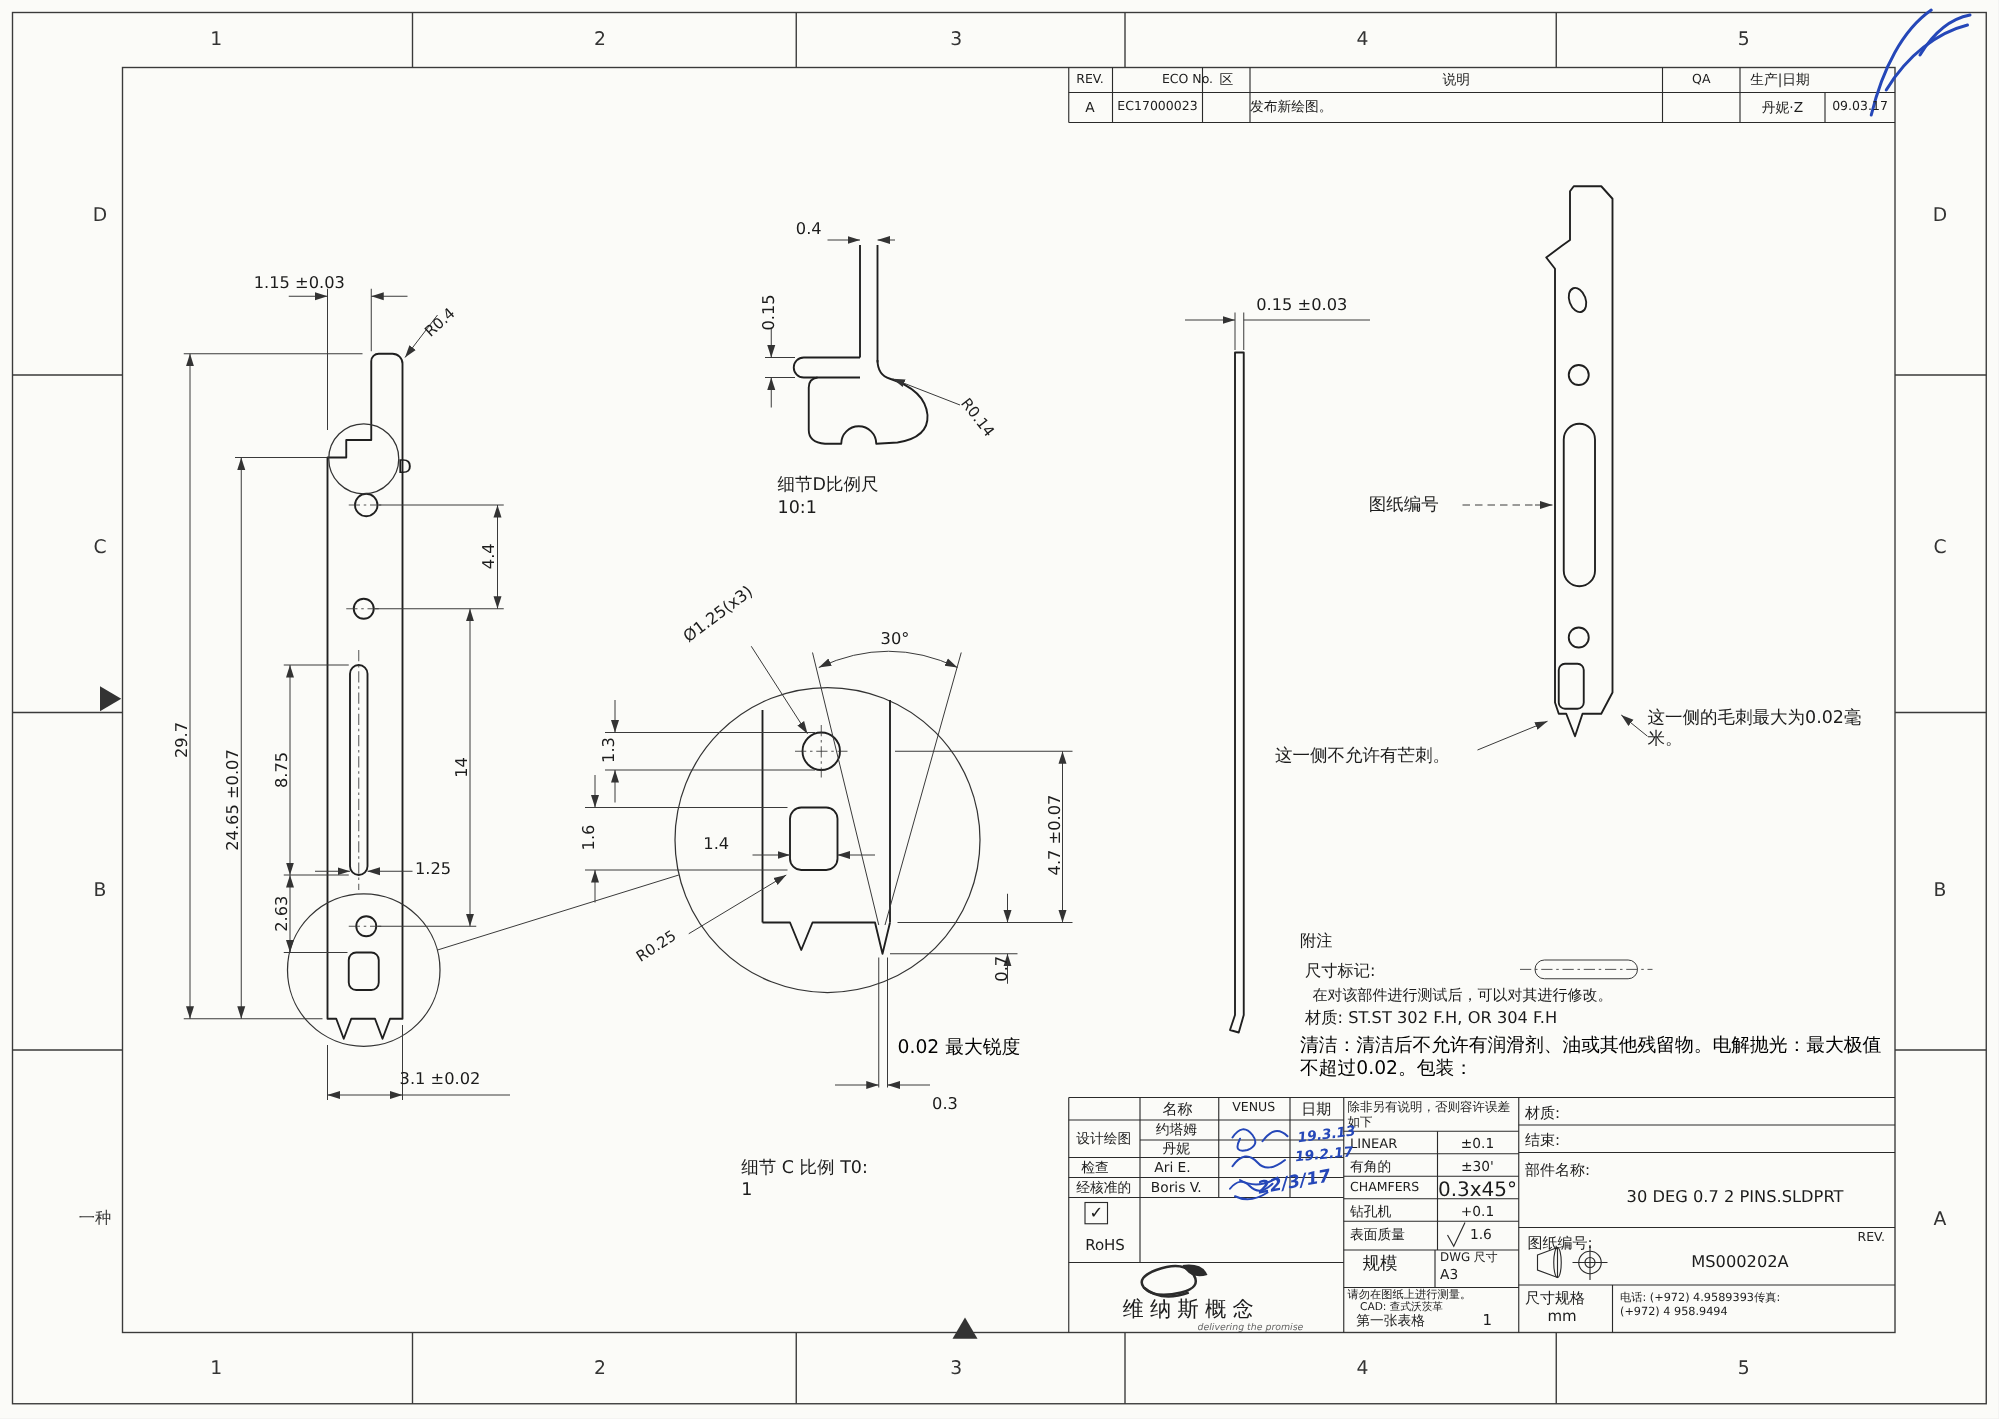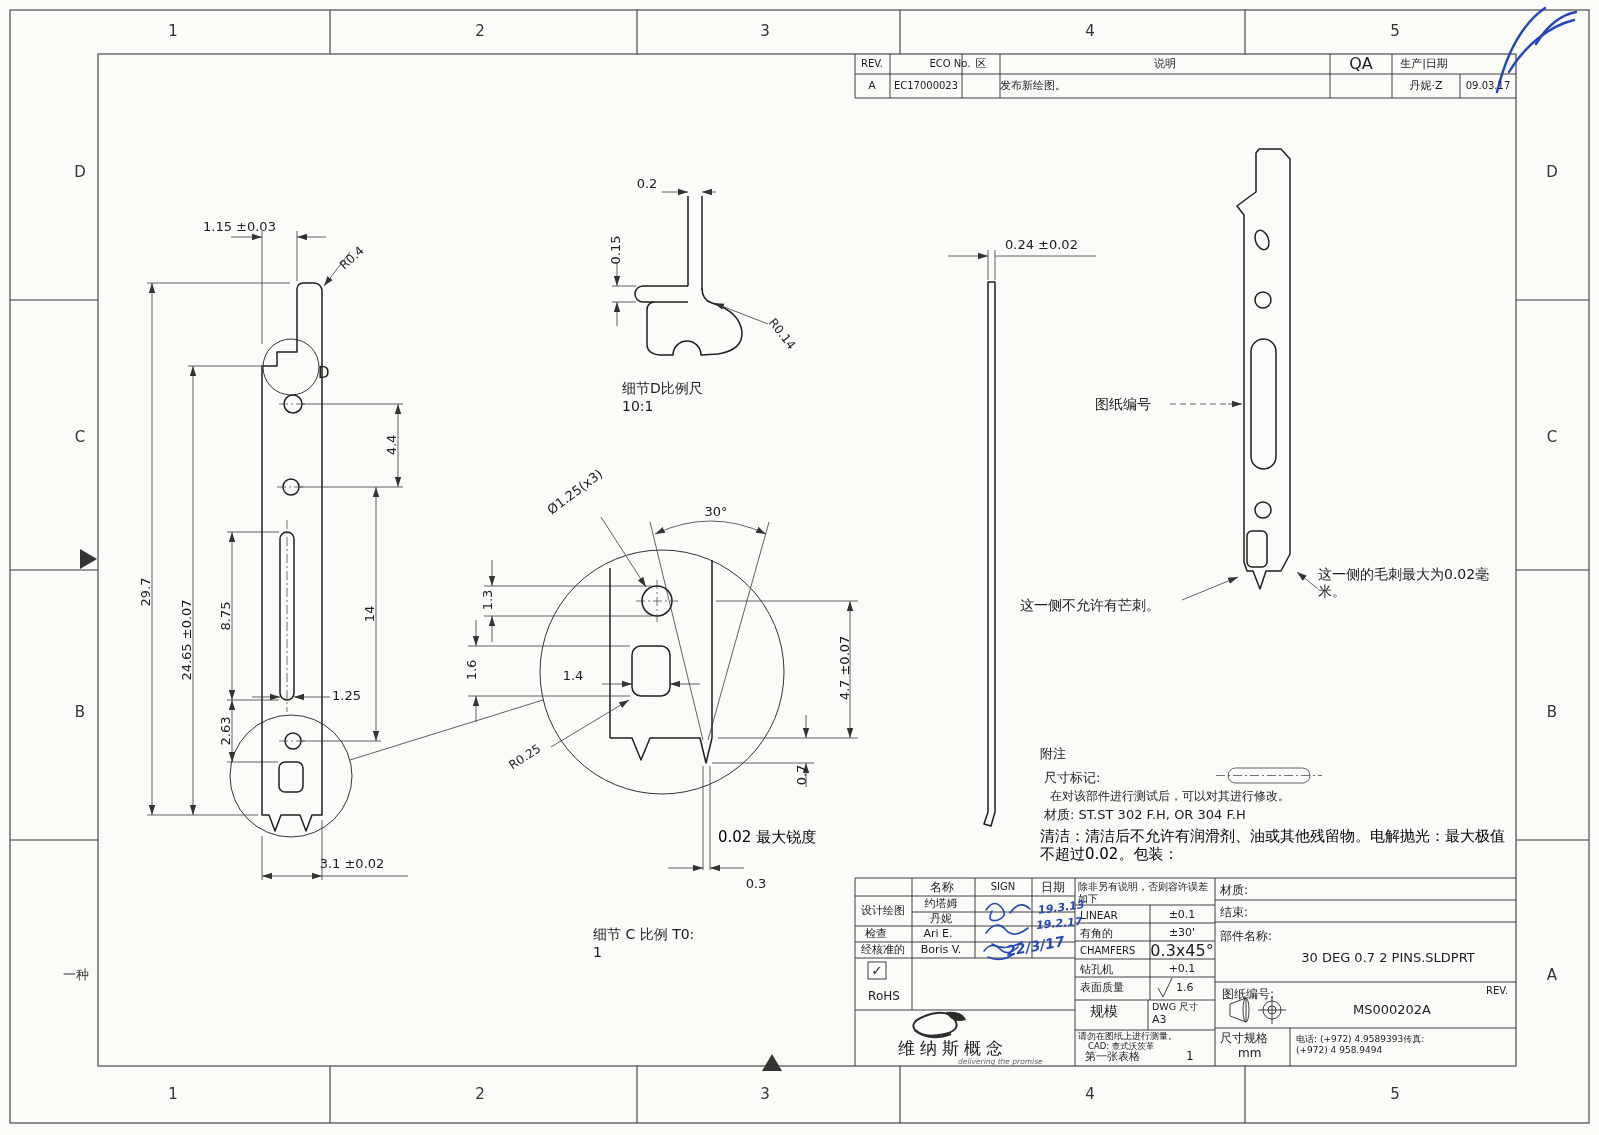--- a/index.html
+++ b/index.html
@@ -263,73 +263,73 @@
 <div class="t c zone" style="left:1552px;top:172px">D</div>
 <div class="t c zone" style="left:1552px;top:437px">C</div>
 <div class="t c zone" style="left:1552px;top:712px">B</div>
 <div class="t c zone" style="left:1552px;top:975px">A</div>
 
 
 <div class="t c" style="left:872px;top:64px;font-size:10px">REV.</div>
 <div class="t c" style="left:950px;top:64px;font-size:10px">ECO No.</div>
 <div class="t c" style="left:981px;top:64px;font-size:11px">区</div>
 <div class="t c" style="left:1165px;top:64px;font-size:11px">说明</div>
-<div class="t c" style="left:1361px;top:64px;font-size:16px">QA</div>
+<div class="t c" style="left:1361px;top:64px;font-size:10px">QA</div>
 <div class="t c" style="left:1424px;top:64px;font-size:11px">生产|日期</div>
 <div class="t c" style="left:872px;top:86px;font-size:11px">A</div>
 <div class="t c" style="left:926px;top:86px;font-size:10px">EC17000023</div>
 <div class="t" style="left:1000px;top:79px;font-size:11px">发布新绘图。</div>
 <div class="t c" style="left:1426px;top:86px;font-size:11px">丹妮·Z</div>
 <div class="t c" style="left:1488px;top:86px;font-size:10px">09.03.17</div>
 
 <div class="t dim" style="left:203px;top:219px">1.15 ±0.03</div>
 <div class="t dim" style="left:352px;top:258px;font-size:12px;transform:translate(-50%,-50%) rotate(-42deg)">R0.4</div>
 <div class="t dim v" style="left:146px;top:592px">29.7</div>
 <div class="t dim v" style="left:187px;top:640px">24.65 ±0.07</div>
 <div class="t dim v" style="left:226px;top:616px">8.75</div>
 <div class="t dim v" style="left:226px;top:731px">2.63</div>
 <div class="t dim v" style="left:392px;top:445px">4.4</div>
 <div class="t dim v" style="left:370px;top:614px">14</div>
 <div class="t dim" style="left:332px;top:688px">1.25</div>
 <div class="t dim c" style="left:352px;top:864px">3.1 ±0.02</div>
 <div class="t" style="left:318px;top:364px;font-size:15px">D</div>
 
-<div class="t dim c" style="left:647px;top:184px">0.2</div>
+<div class="t dim c" style="left:647px;top:184px">0.4</div>
 <div class="t dim v" style="left:616px;top:250px">0.15</div>
 <div class="t dim" style="left:782px;top:334px;font-size:12px;transform:translate(-50%,-50%) rotate(52deg)">R0.14</div>
 <div class="t" style="left:622px;top:380px;font-size:14px">细节D比例尺</div>
 <div class="t" style="left:622px;top:398px;font-size:14px">10:1</div>
 
 <div class="t dim" style="left:575px;top:492px;transform:translate(-50%,-50%) rotate(-37deg)">Ø1.25(x3)</div>
 <div class="t dim c" style="left:716px;top:512px">30°</div>
 <div class="t dim v" style="left:488px;top:600px">1.3</div>
 <div class="t dim v" style="left:472px;top:670px">1.6</div>
 <div class="t dim c" style="left:573px;top:676px">1.4</div>
 <div class="t dim" style="left:525px;top:757px;font-size:12px;transform:translate(-50%,-50%) rotate(-33deg)">R0.25</div>
 <div class="t dim v" style="left:845px;top:668px">4.7 ±0.07</div>
 <div class="t dim v" style="left:802px;top:775px">0.7</div>
 <div class="t" style="left:718px;top:828px;font-size:15px;font-weight:500;color:#000">0.02 最大锐度</div>
 <div class="t dim c" style="left:756px;top:884px">0.3</div>
 <div class="t" style="left:593px;top:926px;font-size:14px">细节 C 比例 T0:</div>
 <div class="t" style="left:593px;top:944px;font-size:14px">1</div>
 
-<div class="t dim" style="left:1005px;top:237px">0.24 ±0.02</div>
+<div class="t dim" style="left:1005px;top:237px">0.15 ±0.03</div>
 
 <div class="t" style="left:1095px;top:396px;font-size:14px">图纸编号</div>
 <div class="t" style="left:1020px;top:597px;font-size:14px">这一侧不允许有芒刺。</div>
 <div class="t wrap" style="left:1318px;top:566px;width:192px;font-size:14px">这一侧的毛刺最大为0.02毫米。</div>
 
 <div class="t" style="left:1040px;top:746px;font-size:13px">附注</div>
 <div class="t" style="left:1044px;top:770px;font-size:13px">尺寸标记:</div>
 <div class="t" style="left:1050px;top:789px;font-size:12px">在对该部件进行测试后，可以对其进行修改。</div>
 <div class="t" style="left:1044px;top:807px;font-size:13px">材质:  ST.ST 302 F.H, OR 304 F.H</div>
 <div class="t wrap" style="left:1040px;top:827px;width:468px;font-size:15px;color:#000">清洁：清洁后不允许有润滑剂、油或其他残留物。电解抛光：最大极值不超过0.02。包装：</div>
 
 <div class="t c" style="left:942px;top:887px;font-size:12px">名称</div>
-<div class="t c" style="left:1003px;top:887px;font-size:10px">SIGN</div>
+<div class="t c" style="left:1003px;top:887px;font-size:10px">VENUS</div>
 <div class="t c" style="left:1053px;top:887px;font-size:12px">日期</div>
 <div class="t c" style="left:883px;top:911px;font-size:11px">设计绘图</div>
 <div class="t c" style="left:941px;top:904px;font-size:11px">约塔姆</div>
 <div class="t c" style="left:941px;top:919px;font-size:11px">丹妮</div>
 <div class="t c" style="left:876px;top:934px;font-size:11px">检查</div>
 <div class="t c" style="left:938px;top:934px;font-size:11px">Ari E.</div>
 <div class="t c" style="left:883px;top:950px;font-size:11px">经核准的</div>
 <div class="t c" style="left:941px;top:950px;font-size:11px">Boris V.</div>
 <div class="t c" style="left:877px;top:971px;font-size:13px">✓</div>
 <div class="t c" style="left:884px;top:996px;font-size:12px">RoHS</div>

